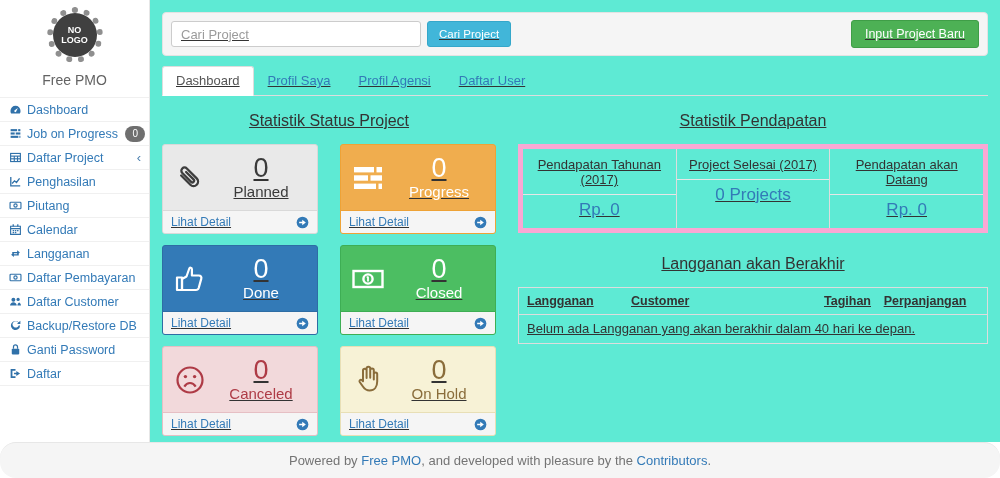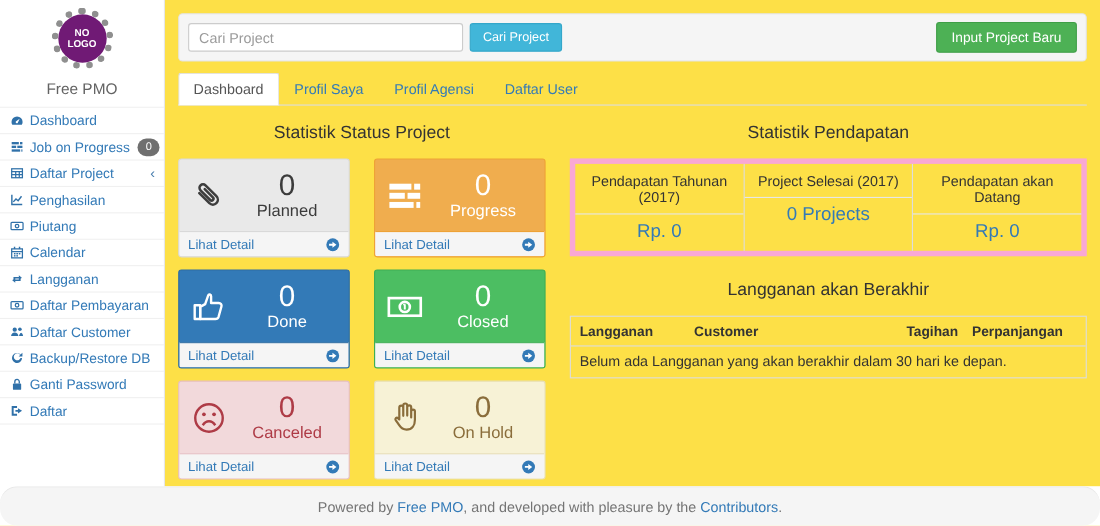--- a/index.html
+++ b/index.html
@@ -10,40 +10,40 @@
     background:#fff; color:#333; font-size:13px;
   }
   .page { display:flex; flex-direction:column; width:1000px; height:478px; }
   .row-main { display:flex; flex:1; min-height:0; }
 
   
   .sidebar { width:150px; background:#fff; border-right:1px solid #e6e6e6; flex:none; }
   .logo-wrap { text-align:center; padding:7px 0 4px; }
   .logo-badge {
     width:56px; height:56px; margin:0 auto; border-radius:50%;
-    border:6px dotted #8f8f8f; background:#701a75; background-clip:padding-box;
+    border:6px dotted #8f8f8f; background:#404040; background-clip:padding-box;
     display:flex; align-items:center; justify-content:center;
     color:#fff; font-size:9px; font-weight:bold; line-height:1.15; text-align:center;
   }
   .logo-badge span { display:block; width:32px; }
   .brand { text-align:center; color:#636363; font-size:14px; padding:5px 0 9px; }
   .menu { list-style:none; margin:0; padding:0; border-top:1px solid #f0f0f0; }
   .menu li {
     display:flex; align-items:center; gap:5px;
     height:24px; padding:0 4px 0 8px;
     border-bottom:1px solid #f0f0f0;
     color:#337ab7; font-size:12.5px; cursor:pointer; white-space:nowrap;
   }
   .micon { width:14px; height:13px; flex:none; display:inline-flex; align-items:center; justify-content:center; color:#3071a9; }
   .micon svg { width:13px; height:13px; }
   .mbadge { margin-left:auto; background:#6f6f6f; color:#fff; border-radius:10px; font-size:10px; line-height:1; padding:3px 7px; }
   .mchevron { margin-left:auto; color:#4a7fae; font-size:13px; padding-right:4px; }
 
   
-  .main { flex:1; min-width:0; background:#fde047; padding:12px 12px 0 12px; }
+  .main { flex:1; min-width:0; background:#5eead4; padding:12px 12px 0 12px;text-decoration:underline; }
   .well {
     background:#f5f5f5; border:1px solid #e3e3e3; border-radius:4px;
     padding:7px 8px; display:flex; align-items:center;
   }
   .search-input {
     width:250px; height:26px; border:1px solid #ccc; border-radius:3px;
     padding:0 9px; font-size:13px; color:#555; outline:none;
     font-family:"Liberation Sans", sans-serif; background:#fff;
   }
   .search-input::placeholder { color:#9b9b9b; }
@@ -466,21 +466,21 @@
 
           <h2 class="section-title" style="margin-top:22px;">Langganan akan Berakhir</h2>
 
           <div class="sub-table">
             <div class="sub-head">
               <span class="sh-langganan">Langganan</span>
               <span class="sh-customer">Customer</span>
               <span class="sh-tagihan">Tagihan</span>
               <span class="sh-perpanjangan">Perpanjangan</span>
             </div>
-            <div class="sub-empty">Belum ada Langganan yang akan berakhir dalam 30 hari ke depan.</div>
+            <div class="sub-empty">Belum ada Langganan yang akan berakhir dalam 40 hari ke depan.</div>
           </div>
         </div>
 
       </div>
     </div>
   </div>
 
   <div class="page-footer">
     <span>
       <span>Powered by </span><a>Free PMO</a><span>, and developed with pleasure by the </span><a>Contributors</a><span>.</span>

